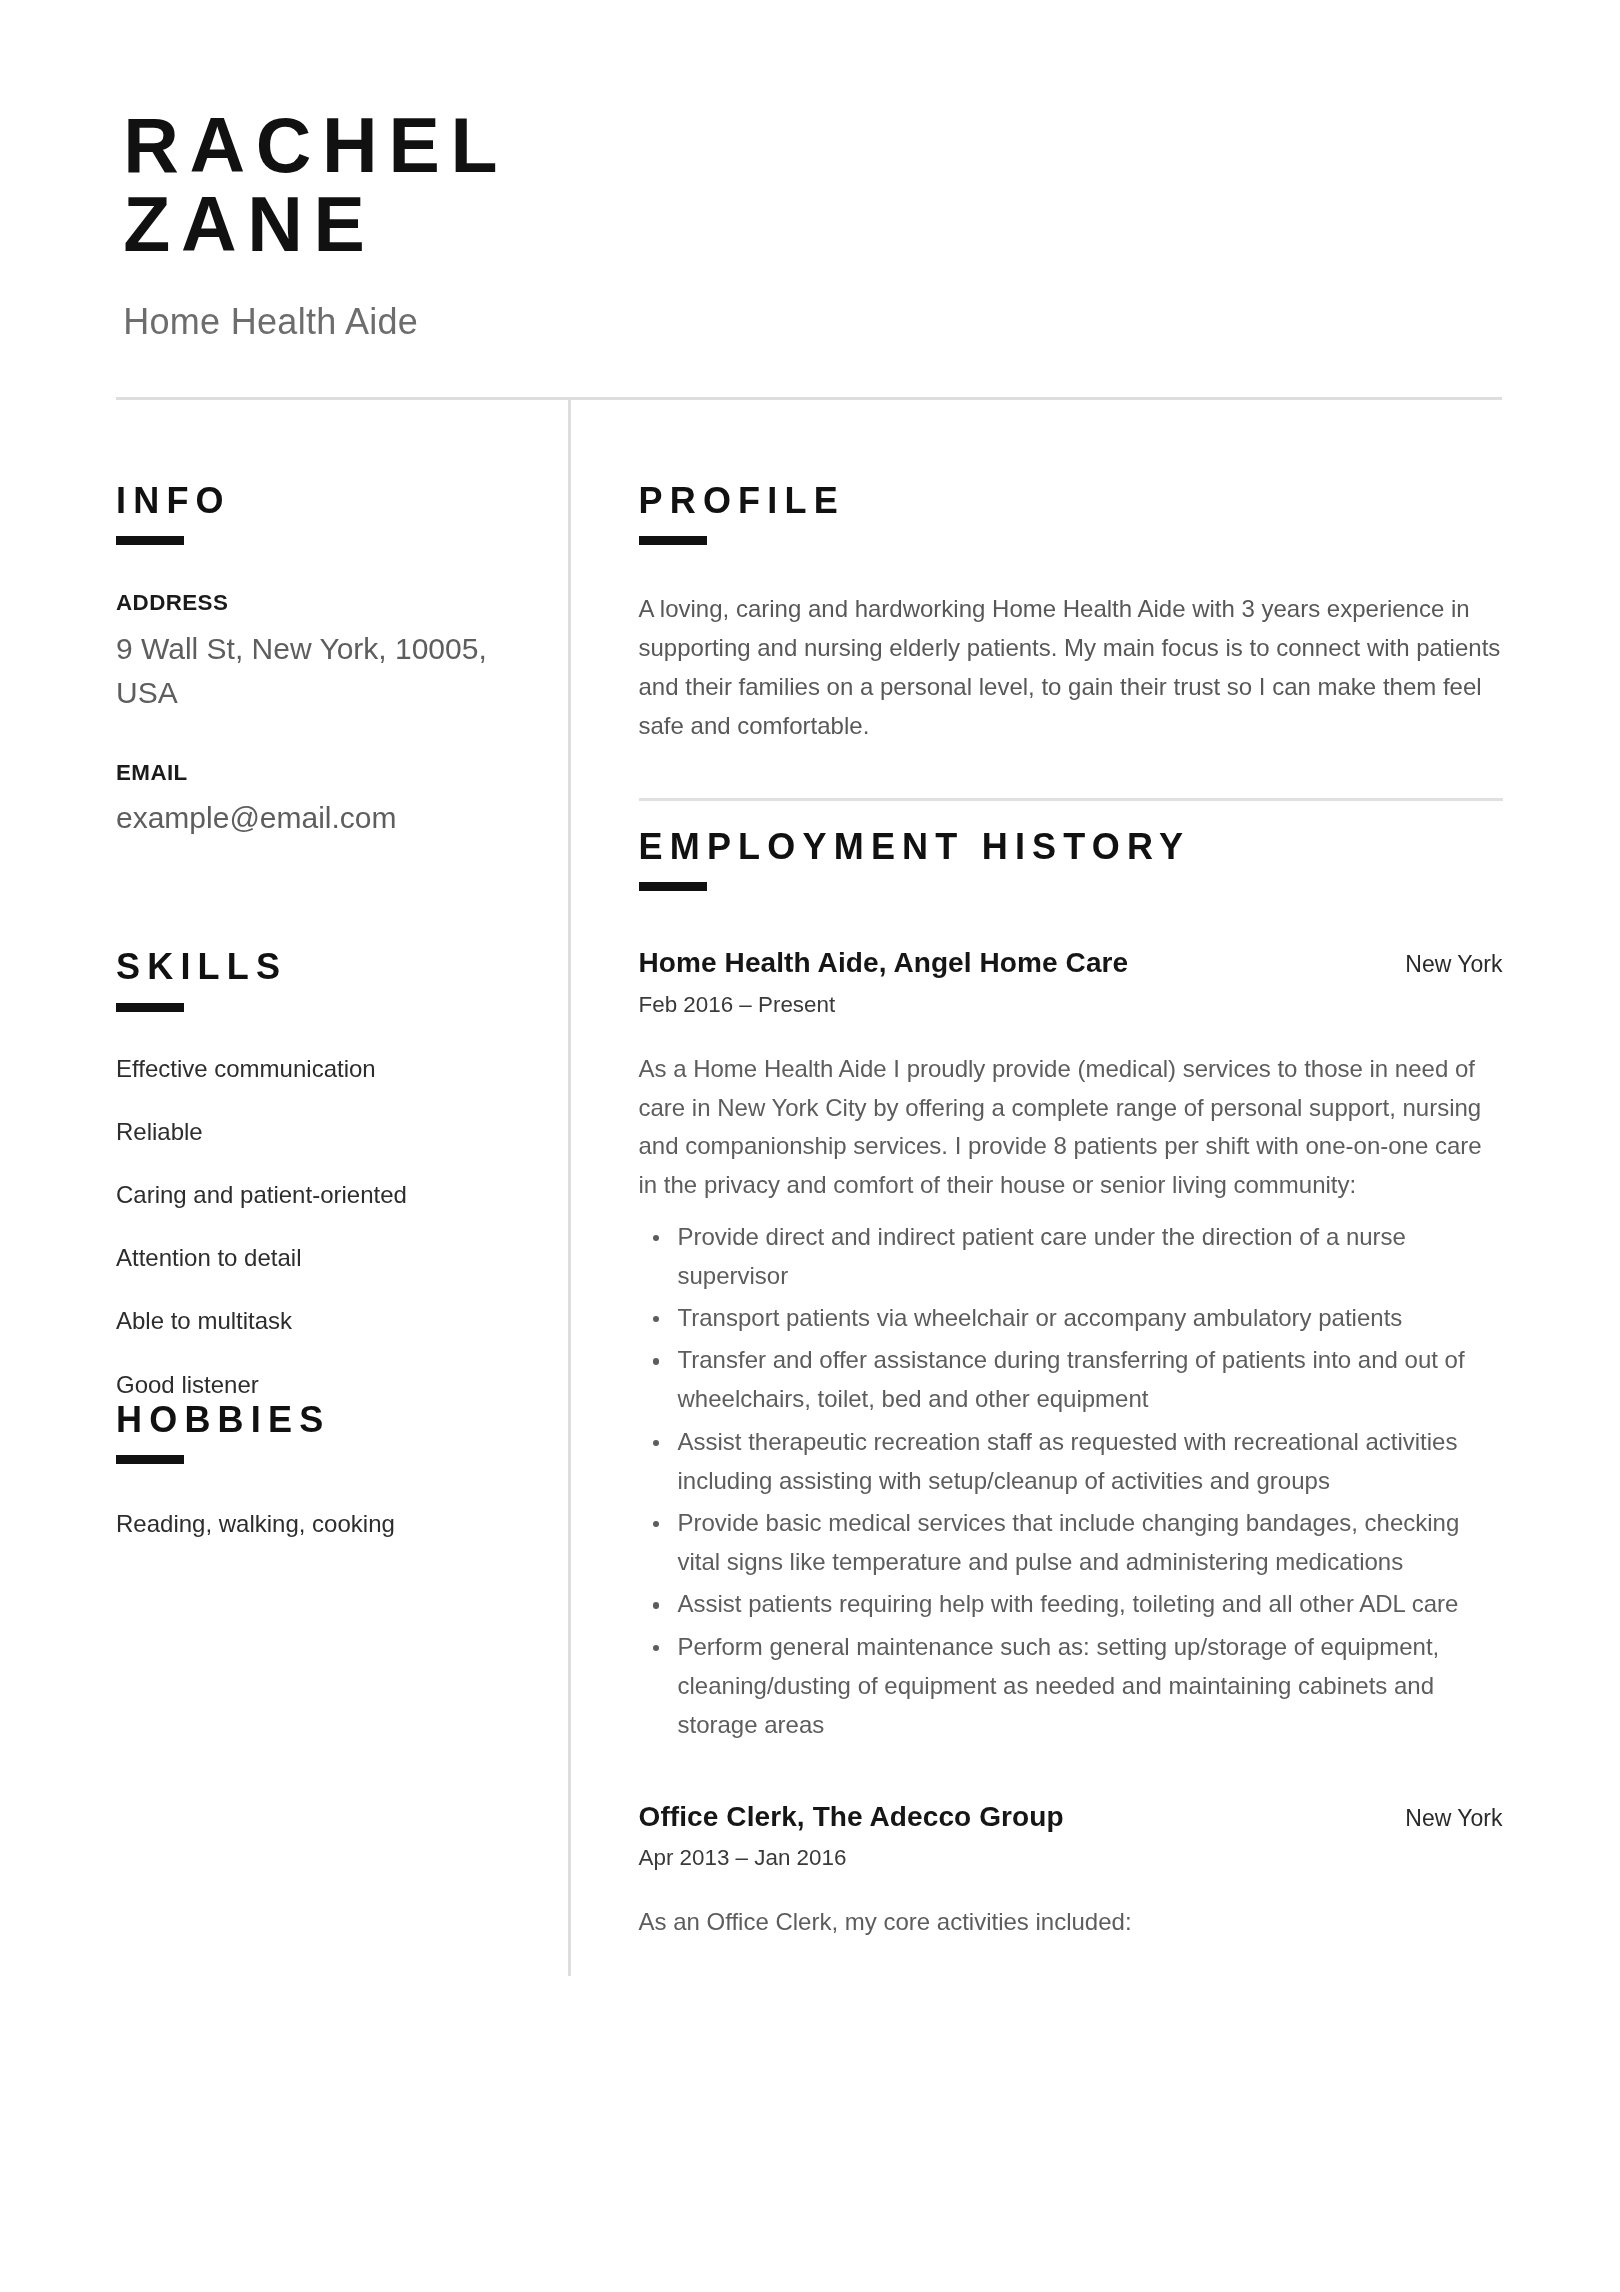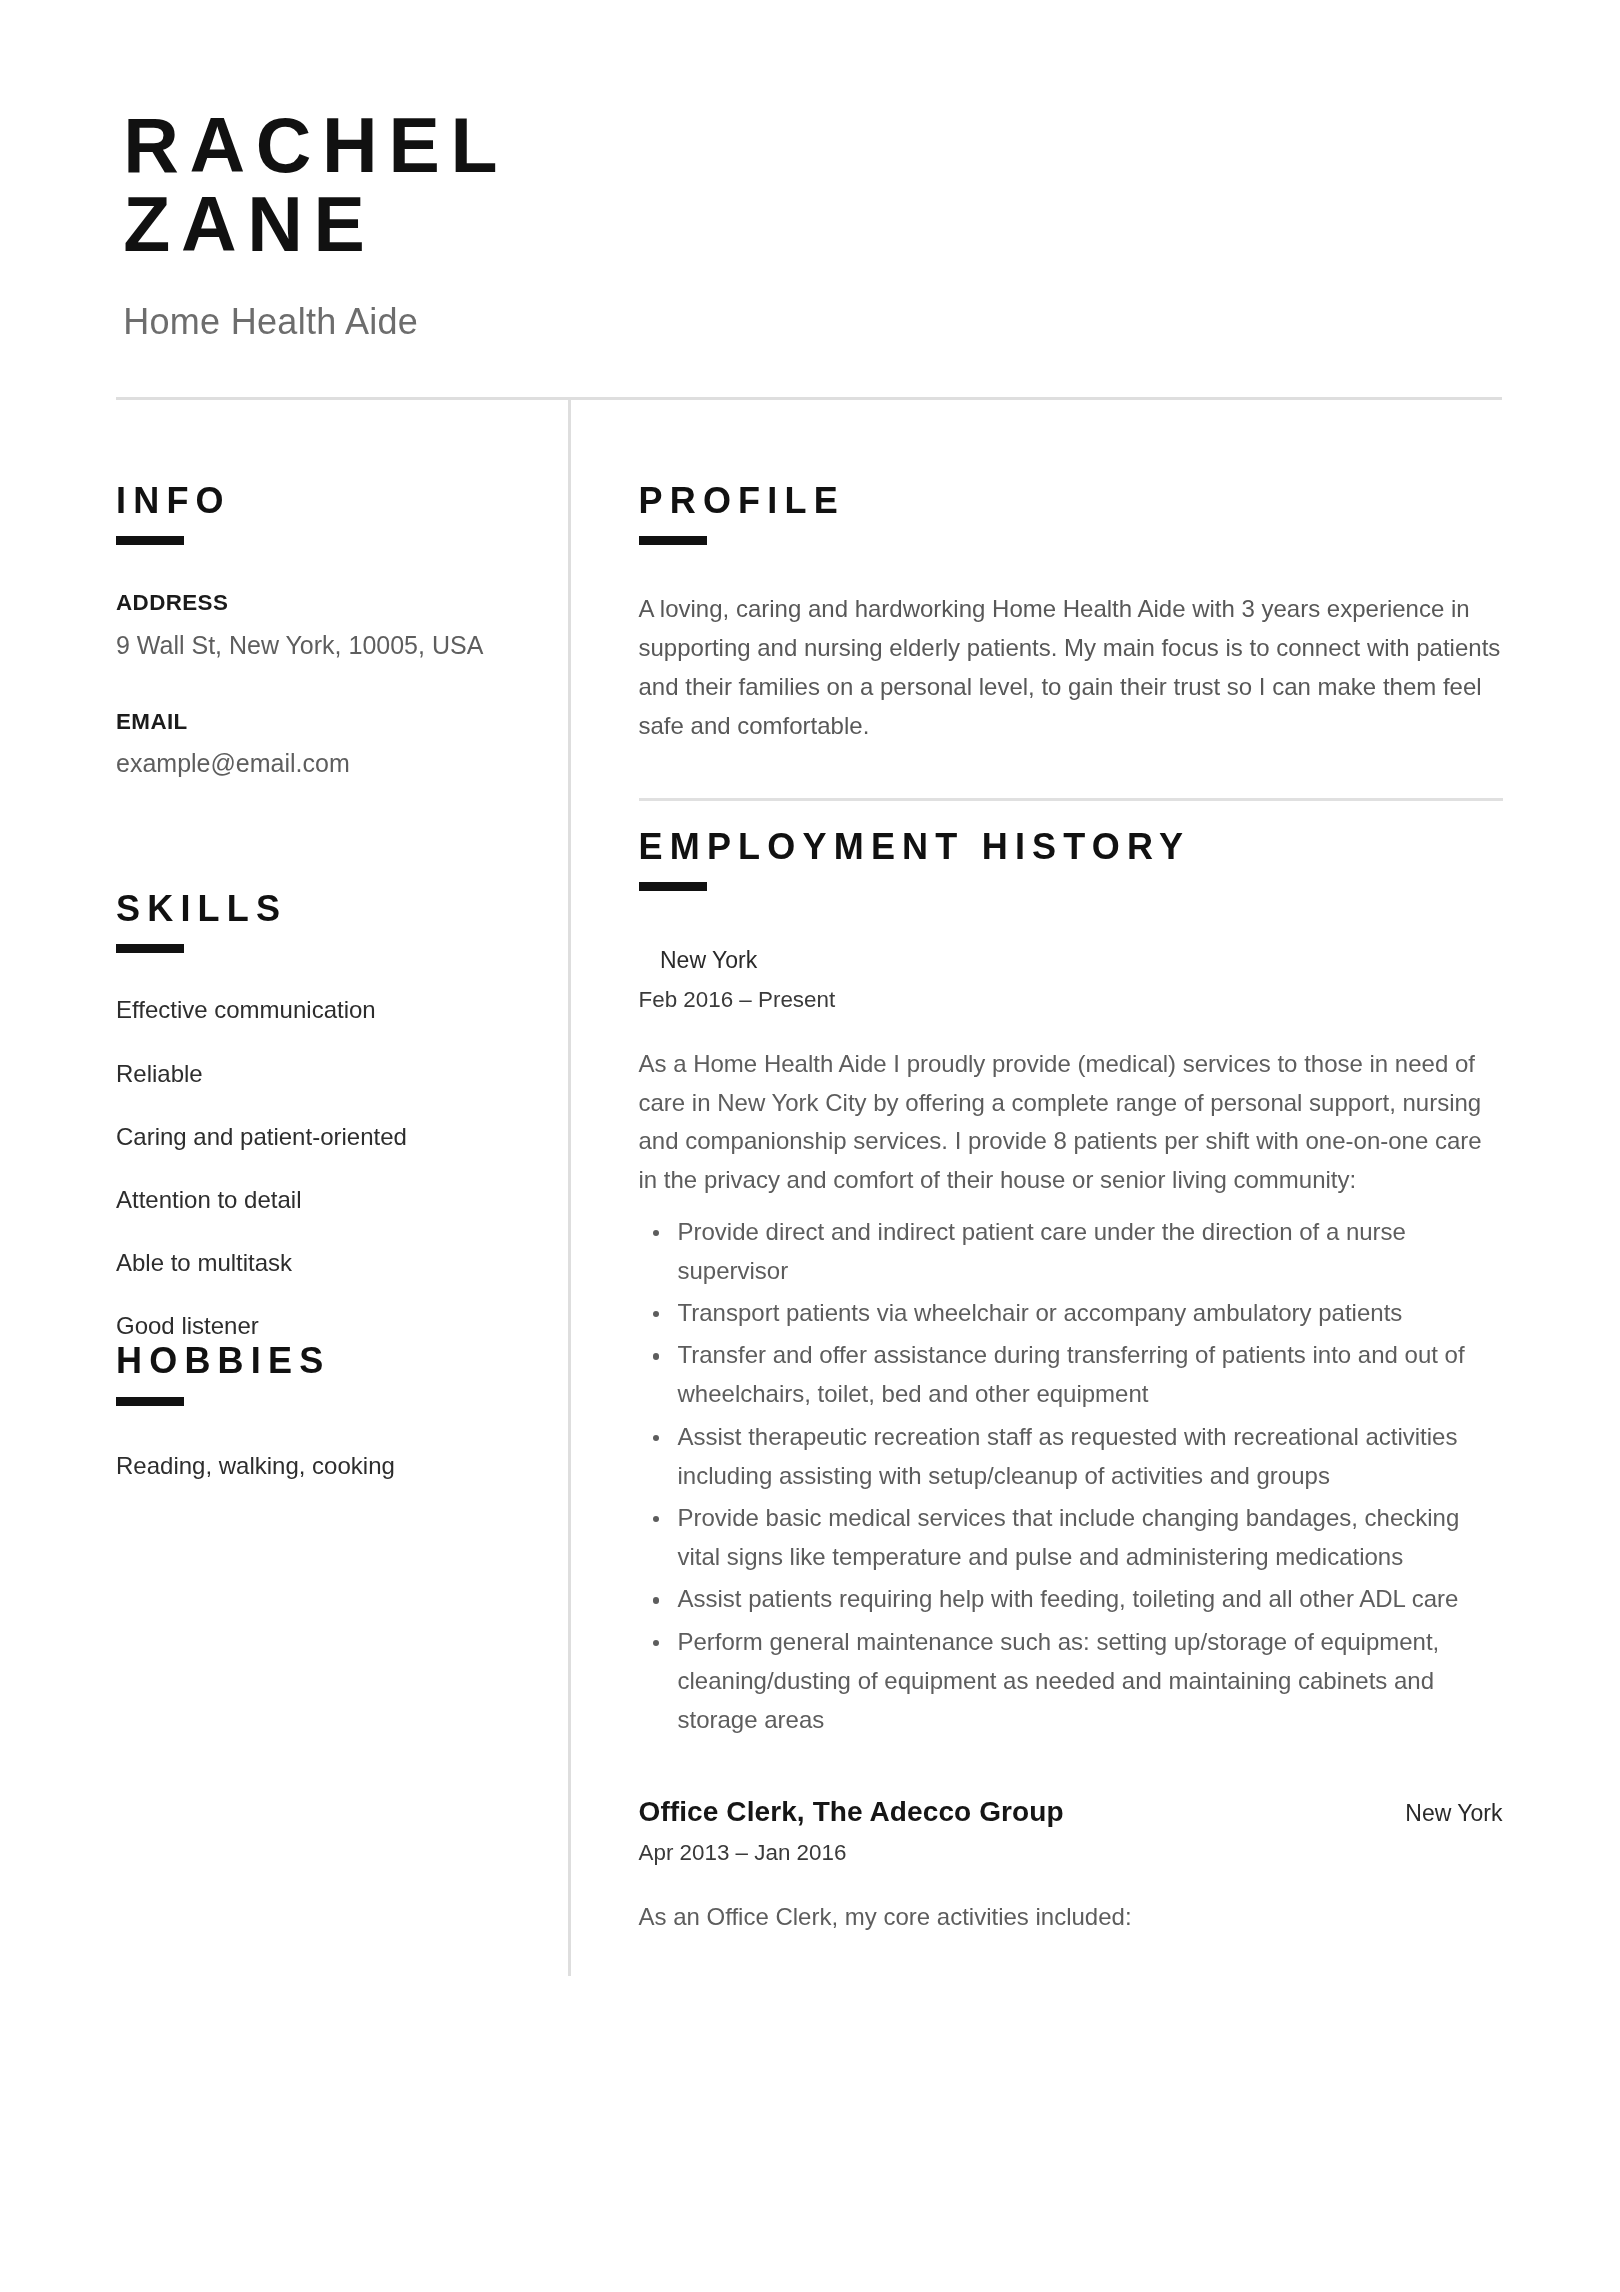--- a/index.html
+++ b/index.html
@@ -112,21 +112,21 @@
   .info-label {
     font-size: 22.4px;
     font-weight: 700;
     color: #1b1b1b;
     letter-spacing: 0.4px;
     text-transform: uppercase;
   }
 
   .info-value {
     margin-top: 10.7px;
-    font-size: 25px;
+    font-size: 30px;
     font-weight: 400;
     color: #5e5e5e;
     line-height: 1.46;
   }
 
   .skills-list { margin-top: 41px; }
 
   .skill-item {
     font-size: 24px;
     font-weight: 400;
@@ -300,20 +300,21 @@
       </div>
 
       <div class="right-rule"></div>
 
       <div class="section gap-employment">
         <div class="section-title">EMPLOYMENT HISTORY</div>
         <div class="section-accent"></div>
 
         <div class="job">
           <div class="job-head">
+            <div class="job-title">Home Health Aide, Angel Home Care</div>
             <div class="job-location">New York</div>
           </div>
           <div class="job-dates">Feb 2016 – Present</div>
           <div class="job-desc">As a Home Health Aide I proudly provide (medical) services to those in need of care in New York City by offering a complete range of personal support, nursing and companionship services. I provide 8 patients per shift with one-on-one care in the privacy and comfort of their house or senior living community:</div>
           <ul class="job-bullets">
             <li>Provide direct and indirect patient care under the direction of a nurse supervisor</li>
             <li>Transport patients via wheelchair or accompany ambulatory patients</li>
             <li>Transfer and offer assistance during transferring of patients into and out of wheelchairs, toilet, bed and other equipment</li>
             <li>Assist therapeutic recreation staff as requested with recreational activities including assisting with setup/cleanup of activities and groups</li>
             <li>Provide basic medical services that include changing bandages, checking vital signs like temperature and pulse and administering medications</li>

